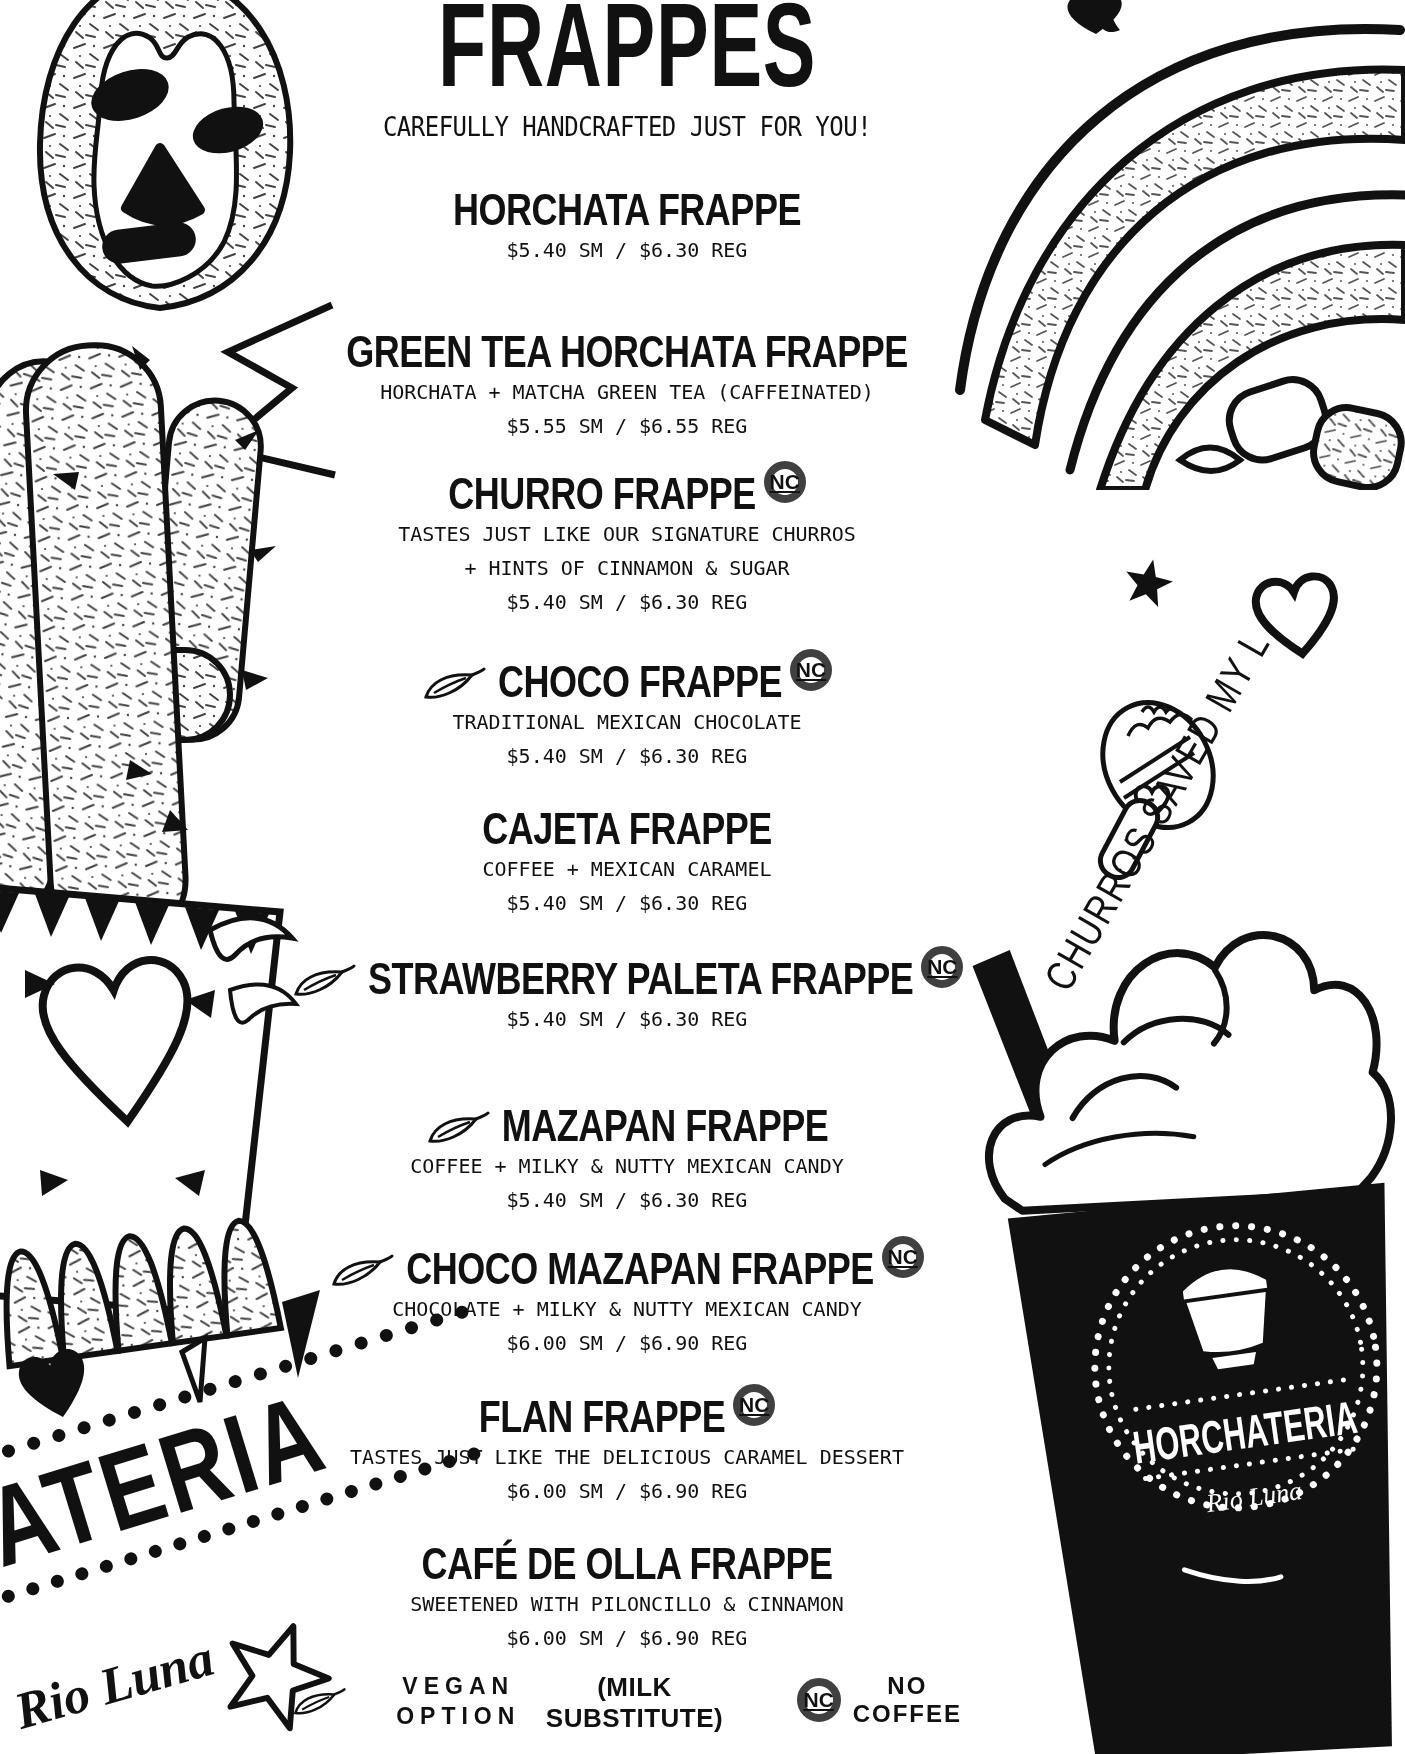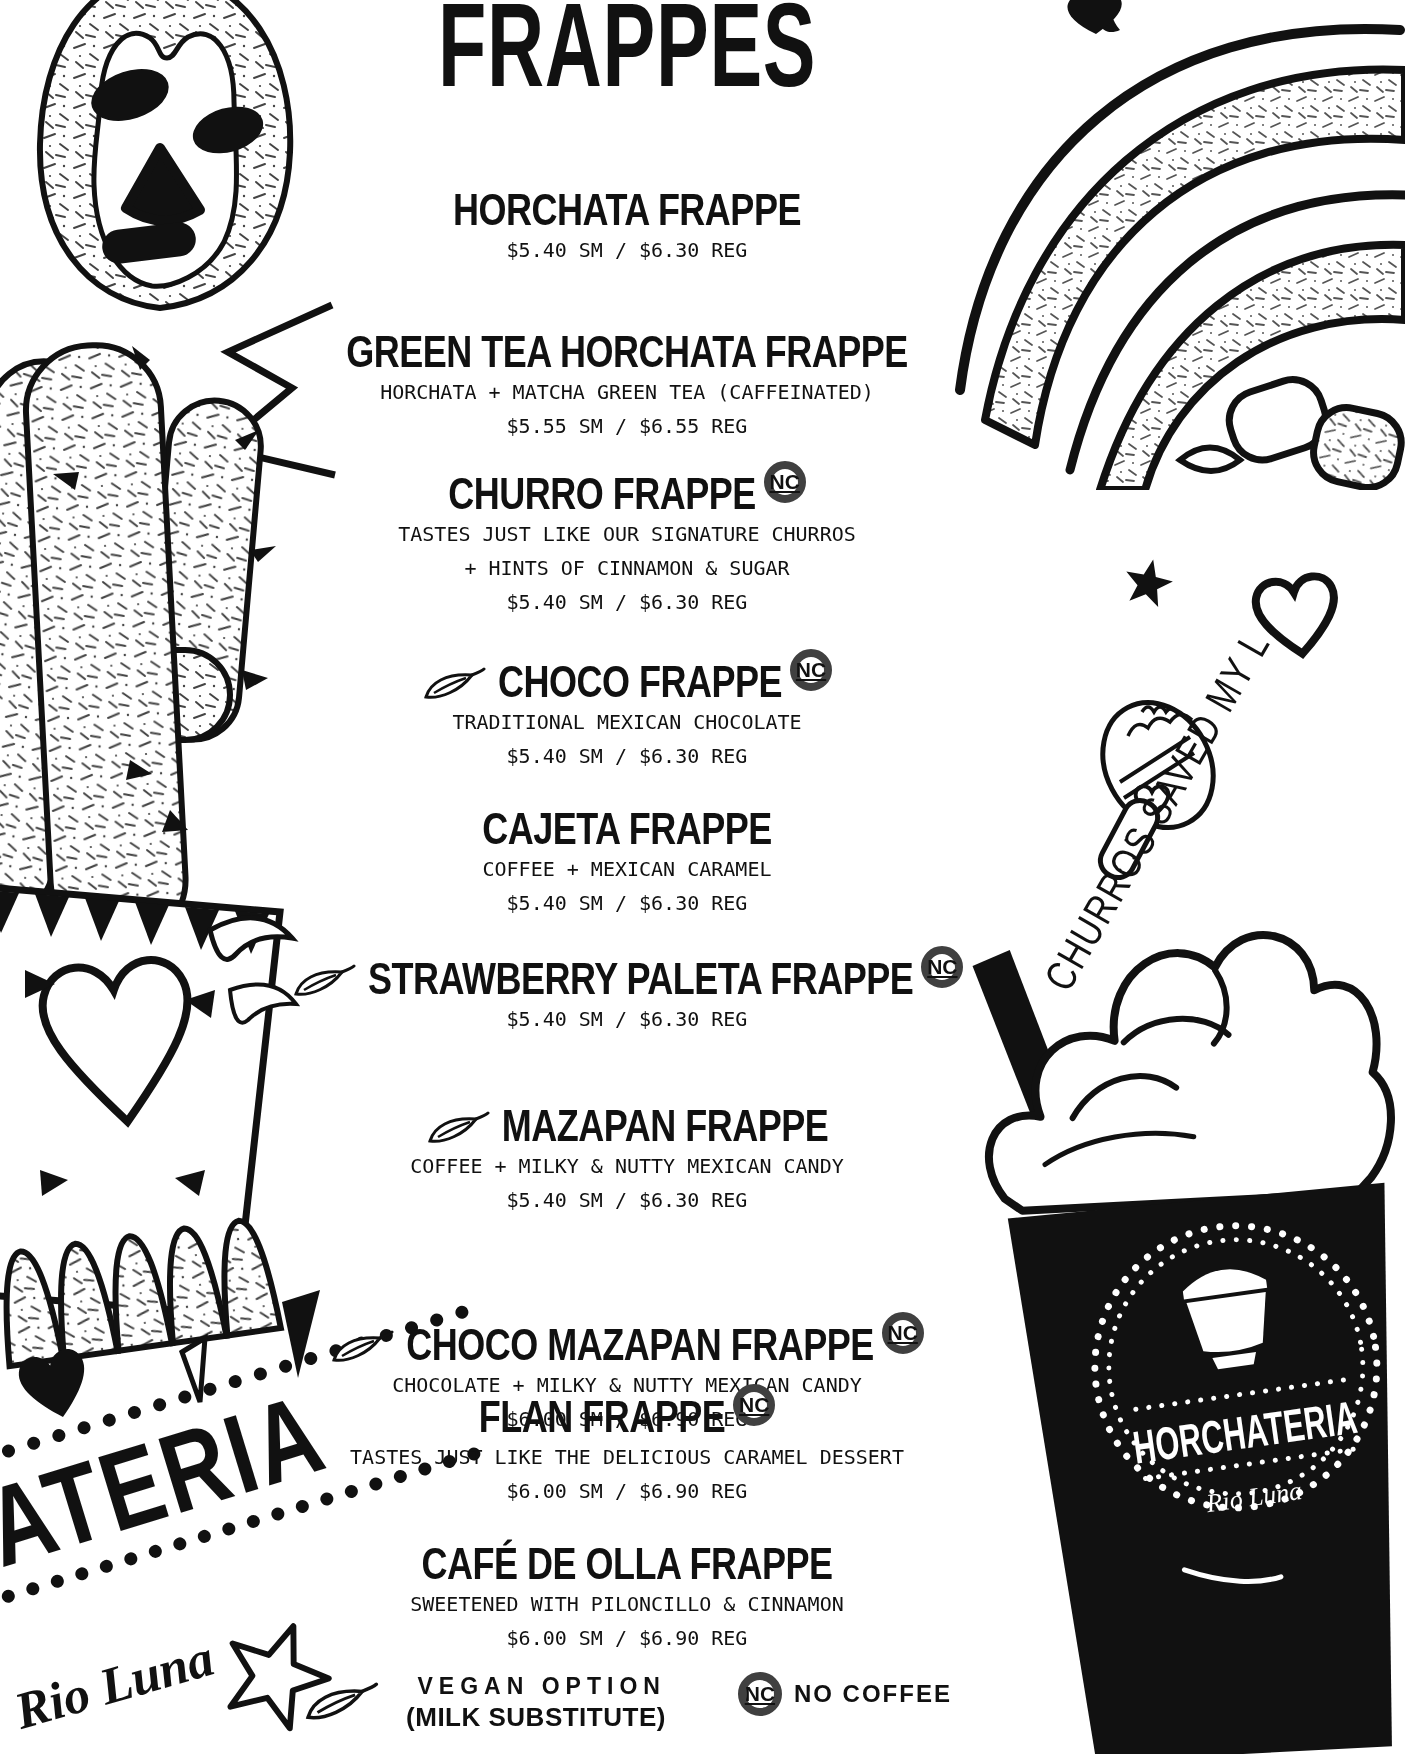--- a/index.html
+++ b/index.html
@@ -19,21 +19,21 @@
   .feather{vertical-align:middle;margin-right:12px;transform:translateY(2px);}
   .ncb{display:inline-flex;align-items:center;justify-content:center;box-sizing:border-box;
        width:42px;height:42px;border:8px solid #404040;border-radius:50%;
        font-weight:700;font-size:21px;letter-spacing:0;margin-left:8px;
        vertical-align:top;transform:translateY(-8px);text-decoration:underline;}
   .desc,.price{font-family:"DejaVu Sans Mono",monospace;font-size:20px;line-height:34px;white-space:nowrap;}
   
   .legend{top:1672px;display:flex;justify-content:center;align-items:flex-start;gap:64px;}
   .lv{display:flex;align-items:flex-start;gap:14px;}
   .lv .feather{transform:translateY(10px);}
-  .lvt{display:flex;flex-direction:column;align-items:flex-end;}
+  .lvt{display:flex;flex-direction:row;align-items:flex-start;}
   .lvl{font-weight:700;font-size:23px;letter-spacing:6px;line-height:1.3;}
   .lvn{font-weight:700;font-size:26px;letter-spacing:0.5px;line-height:1.2;}
   .ln{display:flex;align-items:center;gap:12px;transform:translateY(0px);}
   .ln .ncb{transform:none;vertical-align:middle;width:44px;height:44px;}
   .lnl{font-weight:700;font-size:24px;letter-spacing:2px;}
   
   .banner{position:absolute;left:-50px;top:1462px;width:560px;transform:rotate(-17deg);transform-origin:left top;}
   .bdots{height:0;border-top:13px dotted #111;width:540px;}
   .btext{font-weight:700;font-size:112px;line-height:1.05;padding-left:18px;margin-top:6px;margin-bottom:2px;}
   .btext span{display:inline-block;transform:scaleX(0.8);transform-origin:left center;letter-spacing:4px;}
@@ -214,20 +214,21 @@
         <line x1="195" y1="540" x2="405" y2="540" stroke="#fff" stroke-width="5" stroke-dasharray="0.1 13" stroke-linecap="round"></line>
         <text x="300" y="594" text-anchor="middle" font-family="Liberation Sans, sans-serif" font-weight="700" font-size="46" fill="#fff" textLength="225" lengthAdjust="spacingAndGlyphs">HORCHATERIA</text>
         <line x1="195" y1="610" x2="405" y2="610" stroke="#fff" stroke-width="5" stroke-dasharray="0.1 13" stroke-linecap="round"></line>
         <text x="300" y="652" text-anchor="middle" font-family="Liberation Serif, serif" font-style="italic" font-size="26" fill="#fff">Rio Luna</text>
       </g>
     </g>
   </svg>
 
   <div class="col">
     <div class="h1"><span>FRAPPES</span></div>
+    <div class="subtitle"><span>CAREFULLY HANDCRAFTED JUST FOR YOU!</span></div>
 
     <div class="item" style="top:185px">
       <div class="trow"><span class="tname">HORCHATA FRAPPE</span></div>
       <div class="price">$5.40 SM / $6.30 REG</div>
     </div>
 
     <div class="item" style="top:327px">
       <div class="trow"><span class="tname">GREEN TEA HORCHATA FRAPPE</span></div>
       <div class="desc">HORCHATA + MATCHA GREEN TEA (CAFFEINATED)</div>
       <div class="price">$5.55 SM / $6.55 REG</div>
@@ -277,21 +278,21 @@
       <div class="trow">
         <svg class="feather" width="64" height="34" viewBox="0 0 64 34">
           <path d="M4,30 C8,16 24,6 50,8 C38,24 18,32 4,30 Z" fill="#fff" stroke="#111" stroke-width="3"></path>
           <path d="M50,8 C55,6 60,4 62,2" stroke="#111" stroke-width="3" fill="none" stroke-linecap="round"></path>
           <path d="M12,26 C22,20 32,15 44,11" stroke="#111" stroke-width="2.5" fill="none"></path>
         </svg><span class="tname">MAZAPAN FRAPPE</span></div>
       <div class="desc">COFFEE + MILKY &amp; NUTTY MEXICAN CANDY</div>
       <div class="price">$5.40 SM / $6.30 REG</div>
     </div>
 
-    <div class="item" style="top:1320px">
+    <div class="item" style="top:1244px">
       <div class="trow">
         <svg class="feather" width="64" height="34" viewBox="0 0 64 34">
           <path d="M4,30 C8,16 24,6 50,8 C38,24 18,32 4,30 Z" fill="#fff" stroke="#111" stroke-width="3"></path>
           <path d="M50,8 C55,6 60,4 62,2" stroke="#111" stroke-width="3" fill="none" stroke-linecap="round"></path>
           <path d="M12,26 C22,20 32,15 44,11" stroke="#111" stroke-width="2.5" fill="none"></path>
         </svg><span class="tname">CHOCO MAZAPAN FRAPPE</span><span class="ncb">
             <span>NC</span>
           </span></div>
       <div class="desc">CHOCOLATE + MILKY &amp; NUTTY MEXICAN CANDY</div>
       <div class="price">$6.00 SM / $6.90 REG</div>

